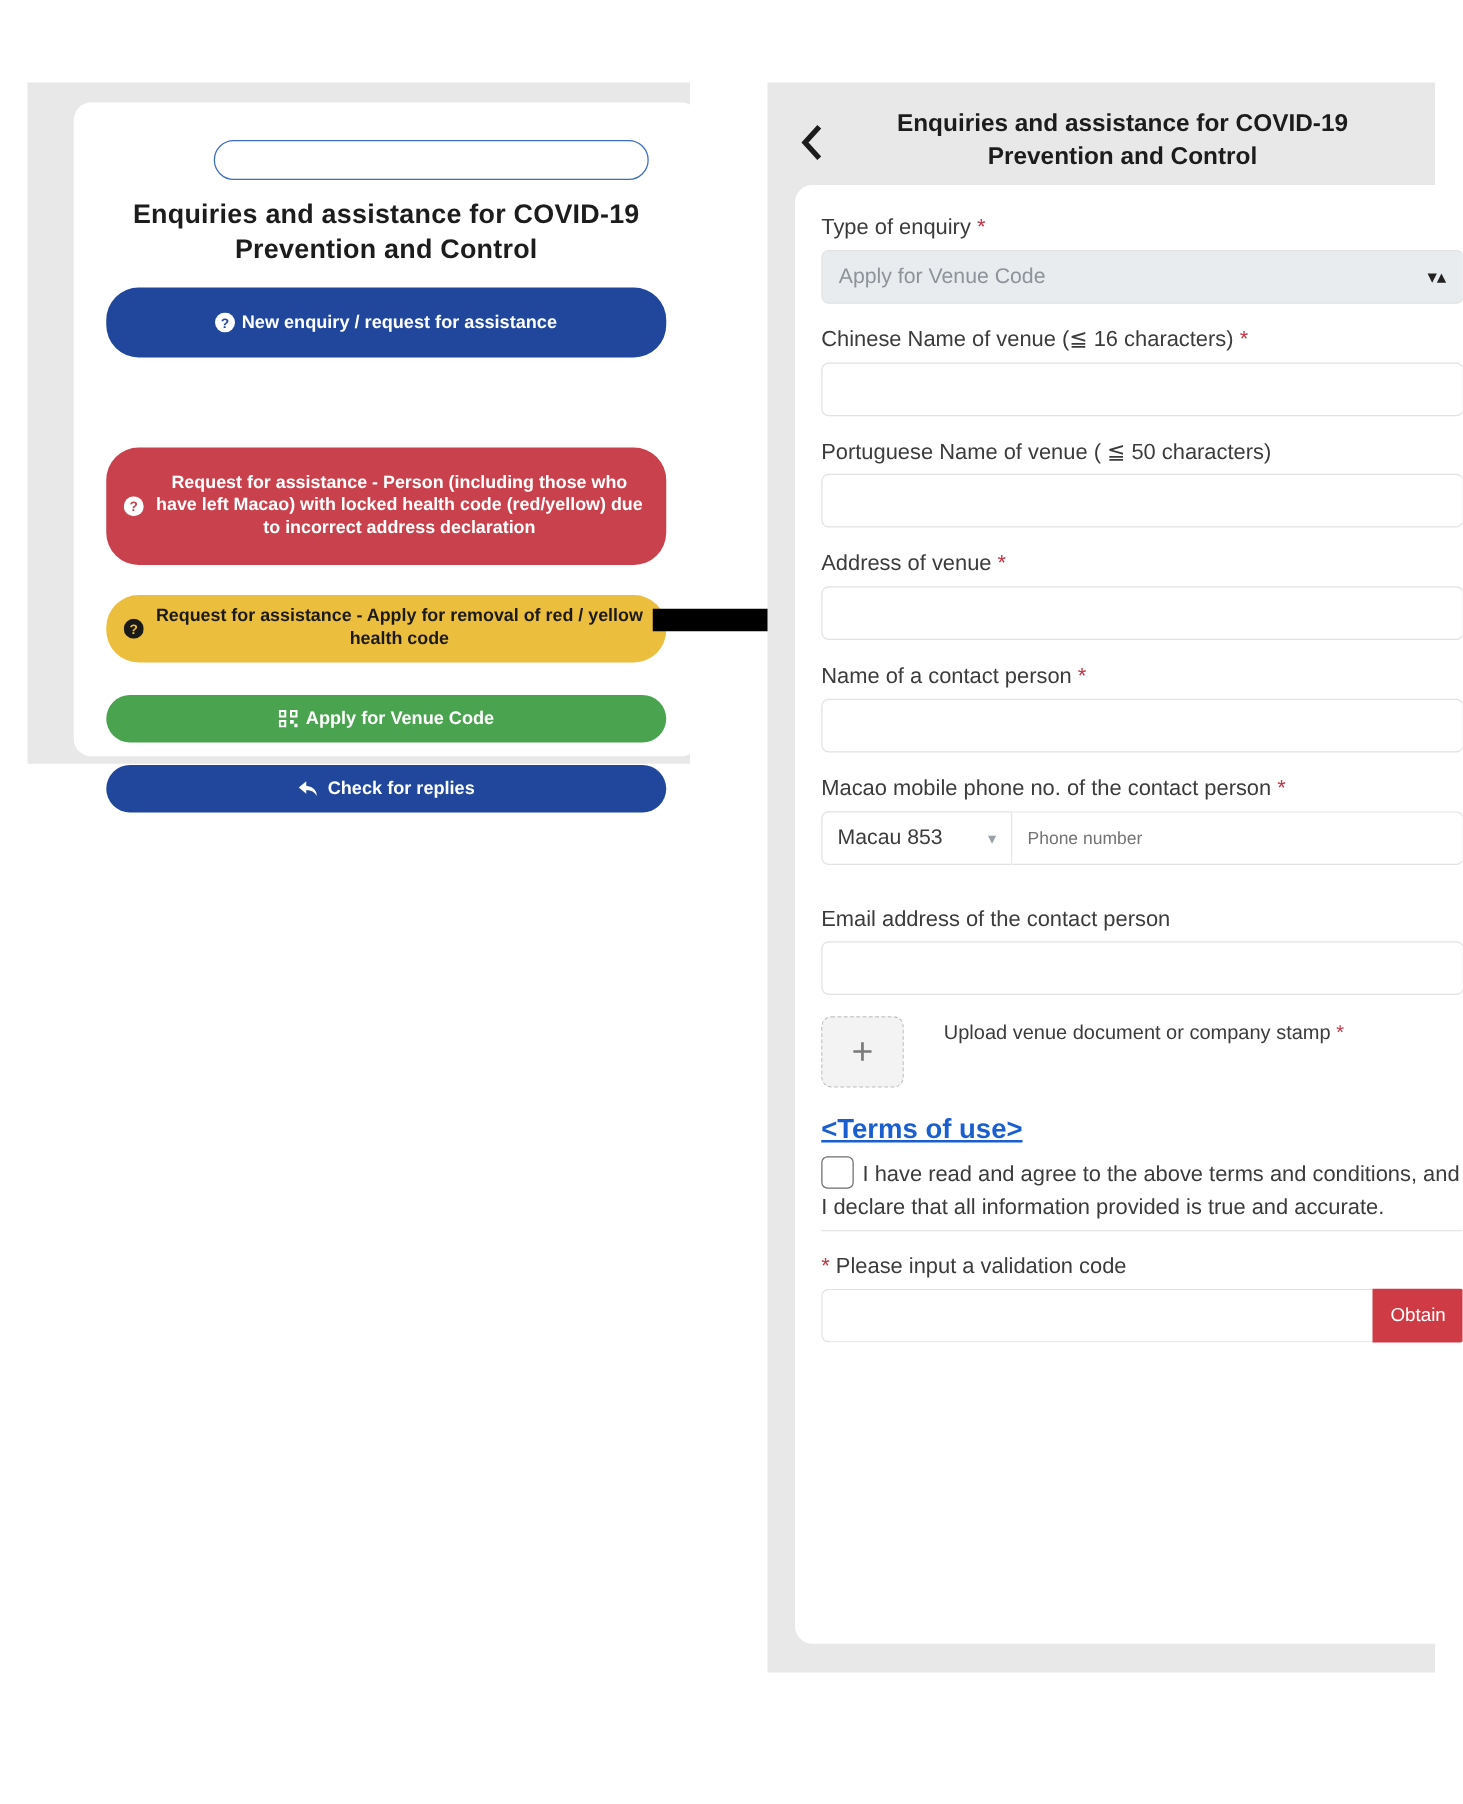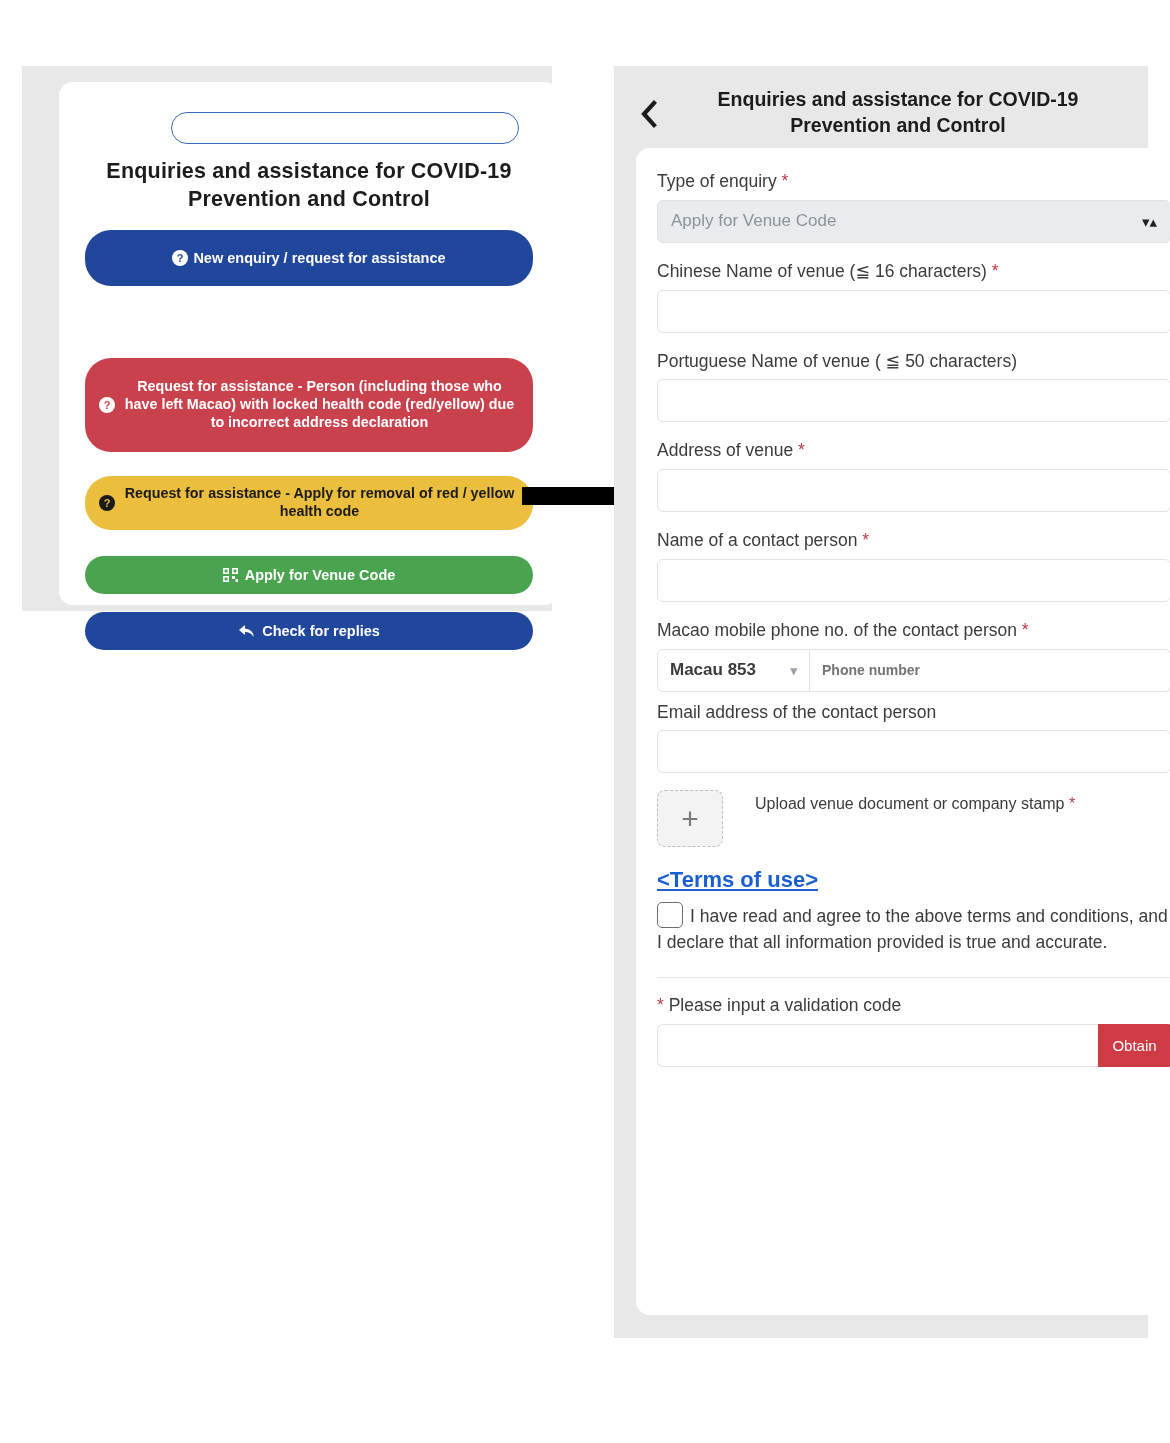--- a/index.html
+++ b/index.html
@@ -116,21 +116,21 @@
   .fsel {
     width: 100%; height: 43px;
     border: 1px solid #e2e2e4; border-radius: 6px;
     background: #e9ecef; margin-bottom: 17px;
     display: flex; align-items: center; padding: 0 13px;
     font-size: 17px; color: #8d9399;
   }
   .fsel .updown { margin-left: auto; font-size: 15px; color: #222; line-height: 1; }
 
   .phone-row {
-    display: flex; width: 100%; height: 43px; margin-bottom: 9px; font-weight: bold;
+    display: flex; width: 100%; height: 43px; margin-bottom: 32px;
   }
   .phone-cc {
     width: 153px; border: 1px solid #e2e2e4; border-radius: 6px 0 0 6px;
     background: #fff; display: flex; align-items: center; padding: 0 12px;
     font-size: 17px; color: #3b3b3b;
   }
   .phone-cc .chev { margin-left: auto; color: #9aa0a6; font-size: 13px; }
   .phone-num {
     flex: 1; border: 1px solid #e2e2e4; border-left: none;
     border-radius: 0 6px 6px 0; background: #fff;
@@ -147,21 +147,21 @@
   .upload-txt {
     margin-left: 32px; font-size: 16px; color: #3b3b3b; line-height: 1.5;
     padding-top: 2px;
   }
 
   .terms-link {
     display: inline-block; font-size: 22px; font-weight: bold;
     color: #1a5fd0; text-decoration: underline; margin-bottom: 9px;
   }
   .agree {
-    font-size: 17.5px; color: #3b3b3b; line-height: 1.45; margin-bottom: 22px;
+    font-size: 17.5px; color: #3b3b3b; line-height: 1.45; margin-bottom: 6px;
   }
   .cbox {
     display: inline-block; width: 26px; height: 26px;
     border: 1.8px solid #6e6e6e; border-radius: 5px;
     vertical-align: -6px; margin-right: 7px; background: #fff;
   }
   .hr { height: 1px; background: #e6e6e6; margin: 4px 0 16px 0; }
 
   .vrow { display: flex; width: 100%; height: 43px; margin-bottom: 16px; }
   .vinput {

